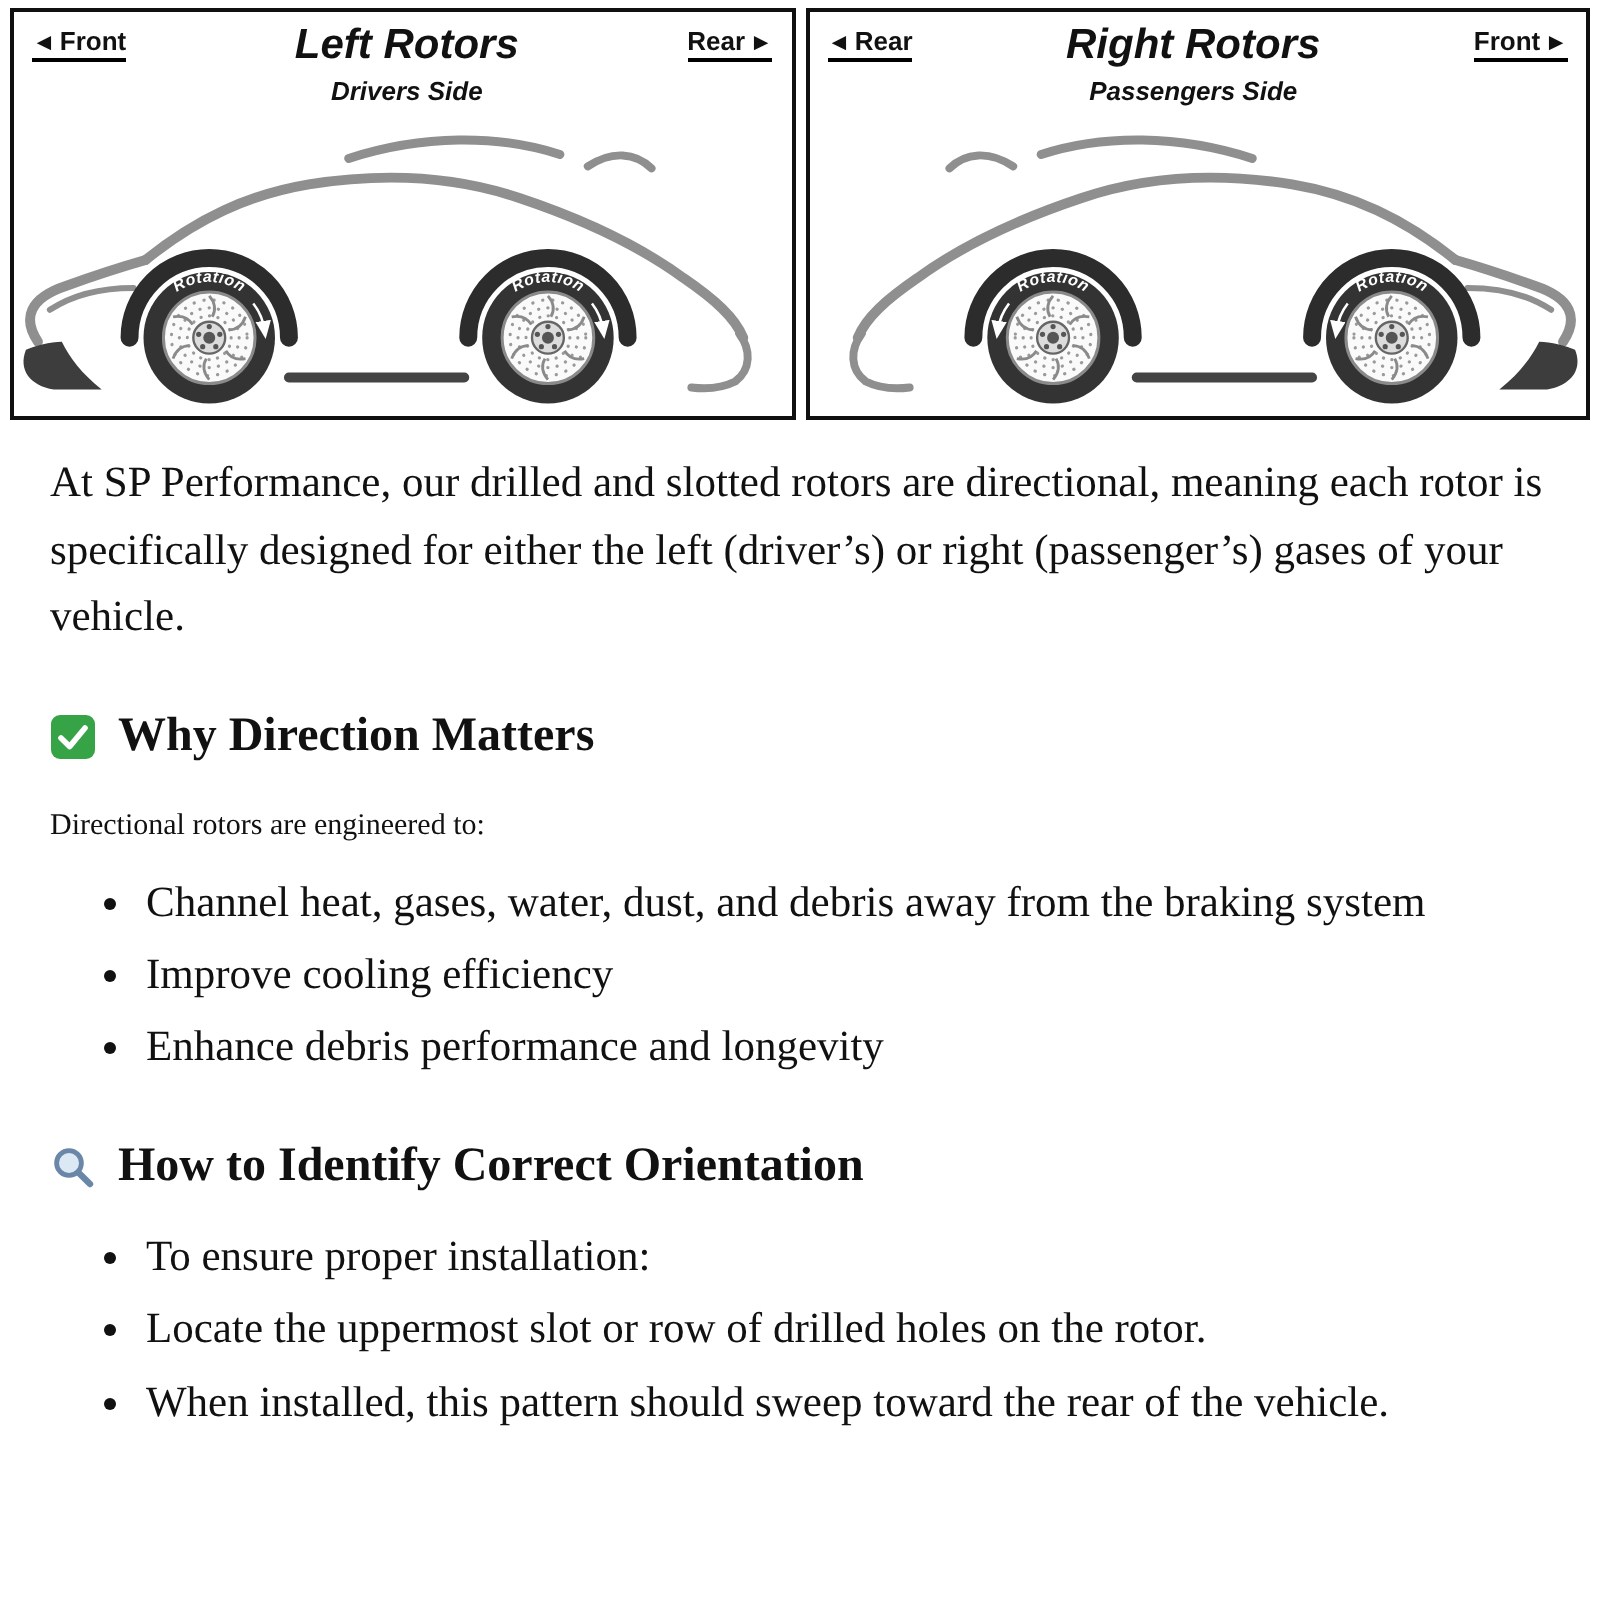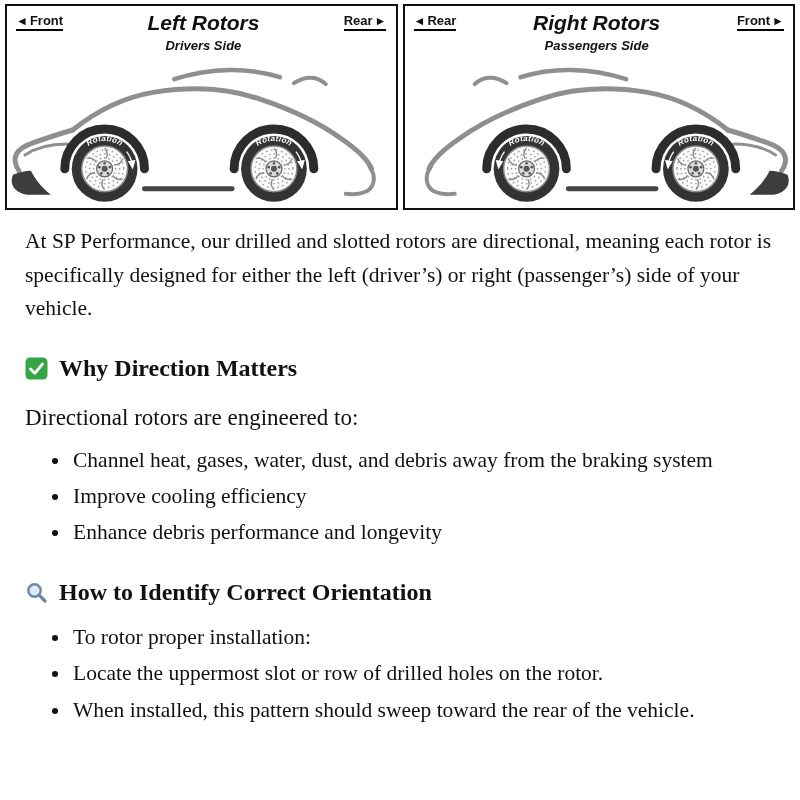--- a/index.html
+++ b/index.html
@@ -40,21 +40,21 @@
   
   .article { padding: 0 25px; }
   .intro { font-size: 21.5px; line-height: 1.56; margin: 15px 0 0 0; }
   .section-title {
     display: flex; align-items: center; gap: 11px;
     font-size: 24px; font-weight: bold;
     margin: 27px 0 0 0; line-height: 1.3;
   }
   .section-title.normal { font-weight: bold; }
   .icon { display: inline-flex; width: 23px; height: 23px; flex: 0 0 auto; }
-  .lead { font-size: 23px; margin: 21px 0 0 0; }
+  .lead { font-size: 15px; margin: 21px 0 0 0; }
   ul.bullets { margin: 13px 0 0 0; padding-left: 46px; list-style: disc; }
   ul.bullets li { font-size: 21.5px; line-height: 1.55; margin-bottom: 3px; padding-left: 2px; }
 </style>
 </head>
 <body>
 
 <div class="diagram">
 
   <div class="panel">
     <div class="panel-header">
@@ -164,21 +164,21 @@
       <text class="rot">
         <textPath xlink:href="#ra4" href="#ra4" startOffset="50%" text-anchor="middle">Rotation</textPath>
       </text>
       <path d="M 269.9 94.8 A 28 28 0 0 0 264.3 108.1" stroke="#fff" stroke-width="1.3" fill="none" marker-end="url(#ah)"></path>
     </svg>
   </div>
 </div>
 
 <div class="article">
 
-  <p class="intro">At SP Performance, our drilled and slotted rotors are directional, meaning each rotor is specifically designed for either the left (driver’s) or right (passenger’s) side of your vehicle.</p>
+  <p class="intro">At SP Performance, our drilled and slotted rotors are directional, meaning each rotor is specifically designed for either the left (driver’s) or right (passenger’s) gases of your vehicle.</p>
 
   <h2 class="section-title">
     <span class="icon">
       <svg viewBox="0 0 23 23" width="23" height="23">
         <rect x="0.5" y="0.5" width="22" height="22" rx="4.5" fill="#36a446"></rect>
         <path d="M5.5 12 L9.8 16.3 L17.5 7" fill="none" stroke="#fff" stroke-width="2.8" stroke-linecap="round" stroke-linejoin="round"></path>
       </svg>
     </span>
     <span>Why Direction Matters</span>
   </h2>
@@ -195,18 +195,18 @@
     <span class="icon">
       <svg viewBox="0 0 23 23" width="23" height="23">
         <circle cx="9.5" cy="9.5" r="6.2" fill="#dce9f5" stroke="#6b87a8" stroke-width="2.4"></circle>
         <line x1="14.2" y1="14.2" x2="20" y2="20" stroke="#6b87a8" stroke-width="3.2" stroke-linecap="round"></line>
       </svg>
     </span>
     <span>How to Identify Correct Orientation</span>
   </h2>
 
   <ul class="bullets">
-    <li>To rotor proper installation:</li>
+    <li>To ensure proper installation:</li>
     <li>Locate the uppermost slot or row of drilled holes on the rotor.</li>
     <li>When installed, this pattern should sweep toward the rear of the vehicle.</li>
   </ul>
 
 </div>
 
 </body></html>

